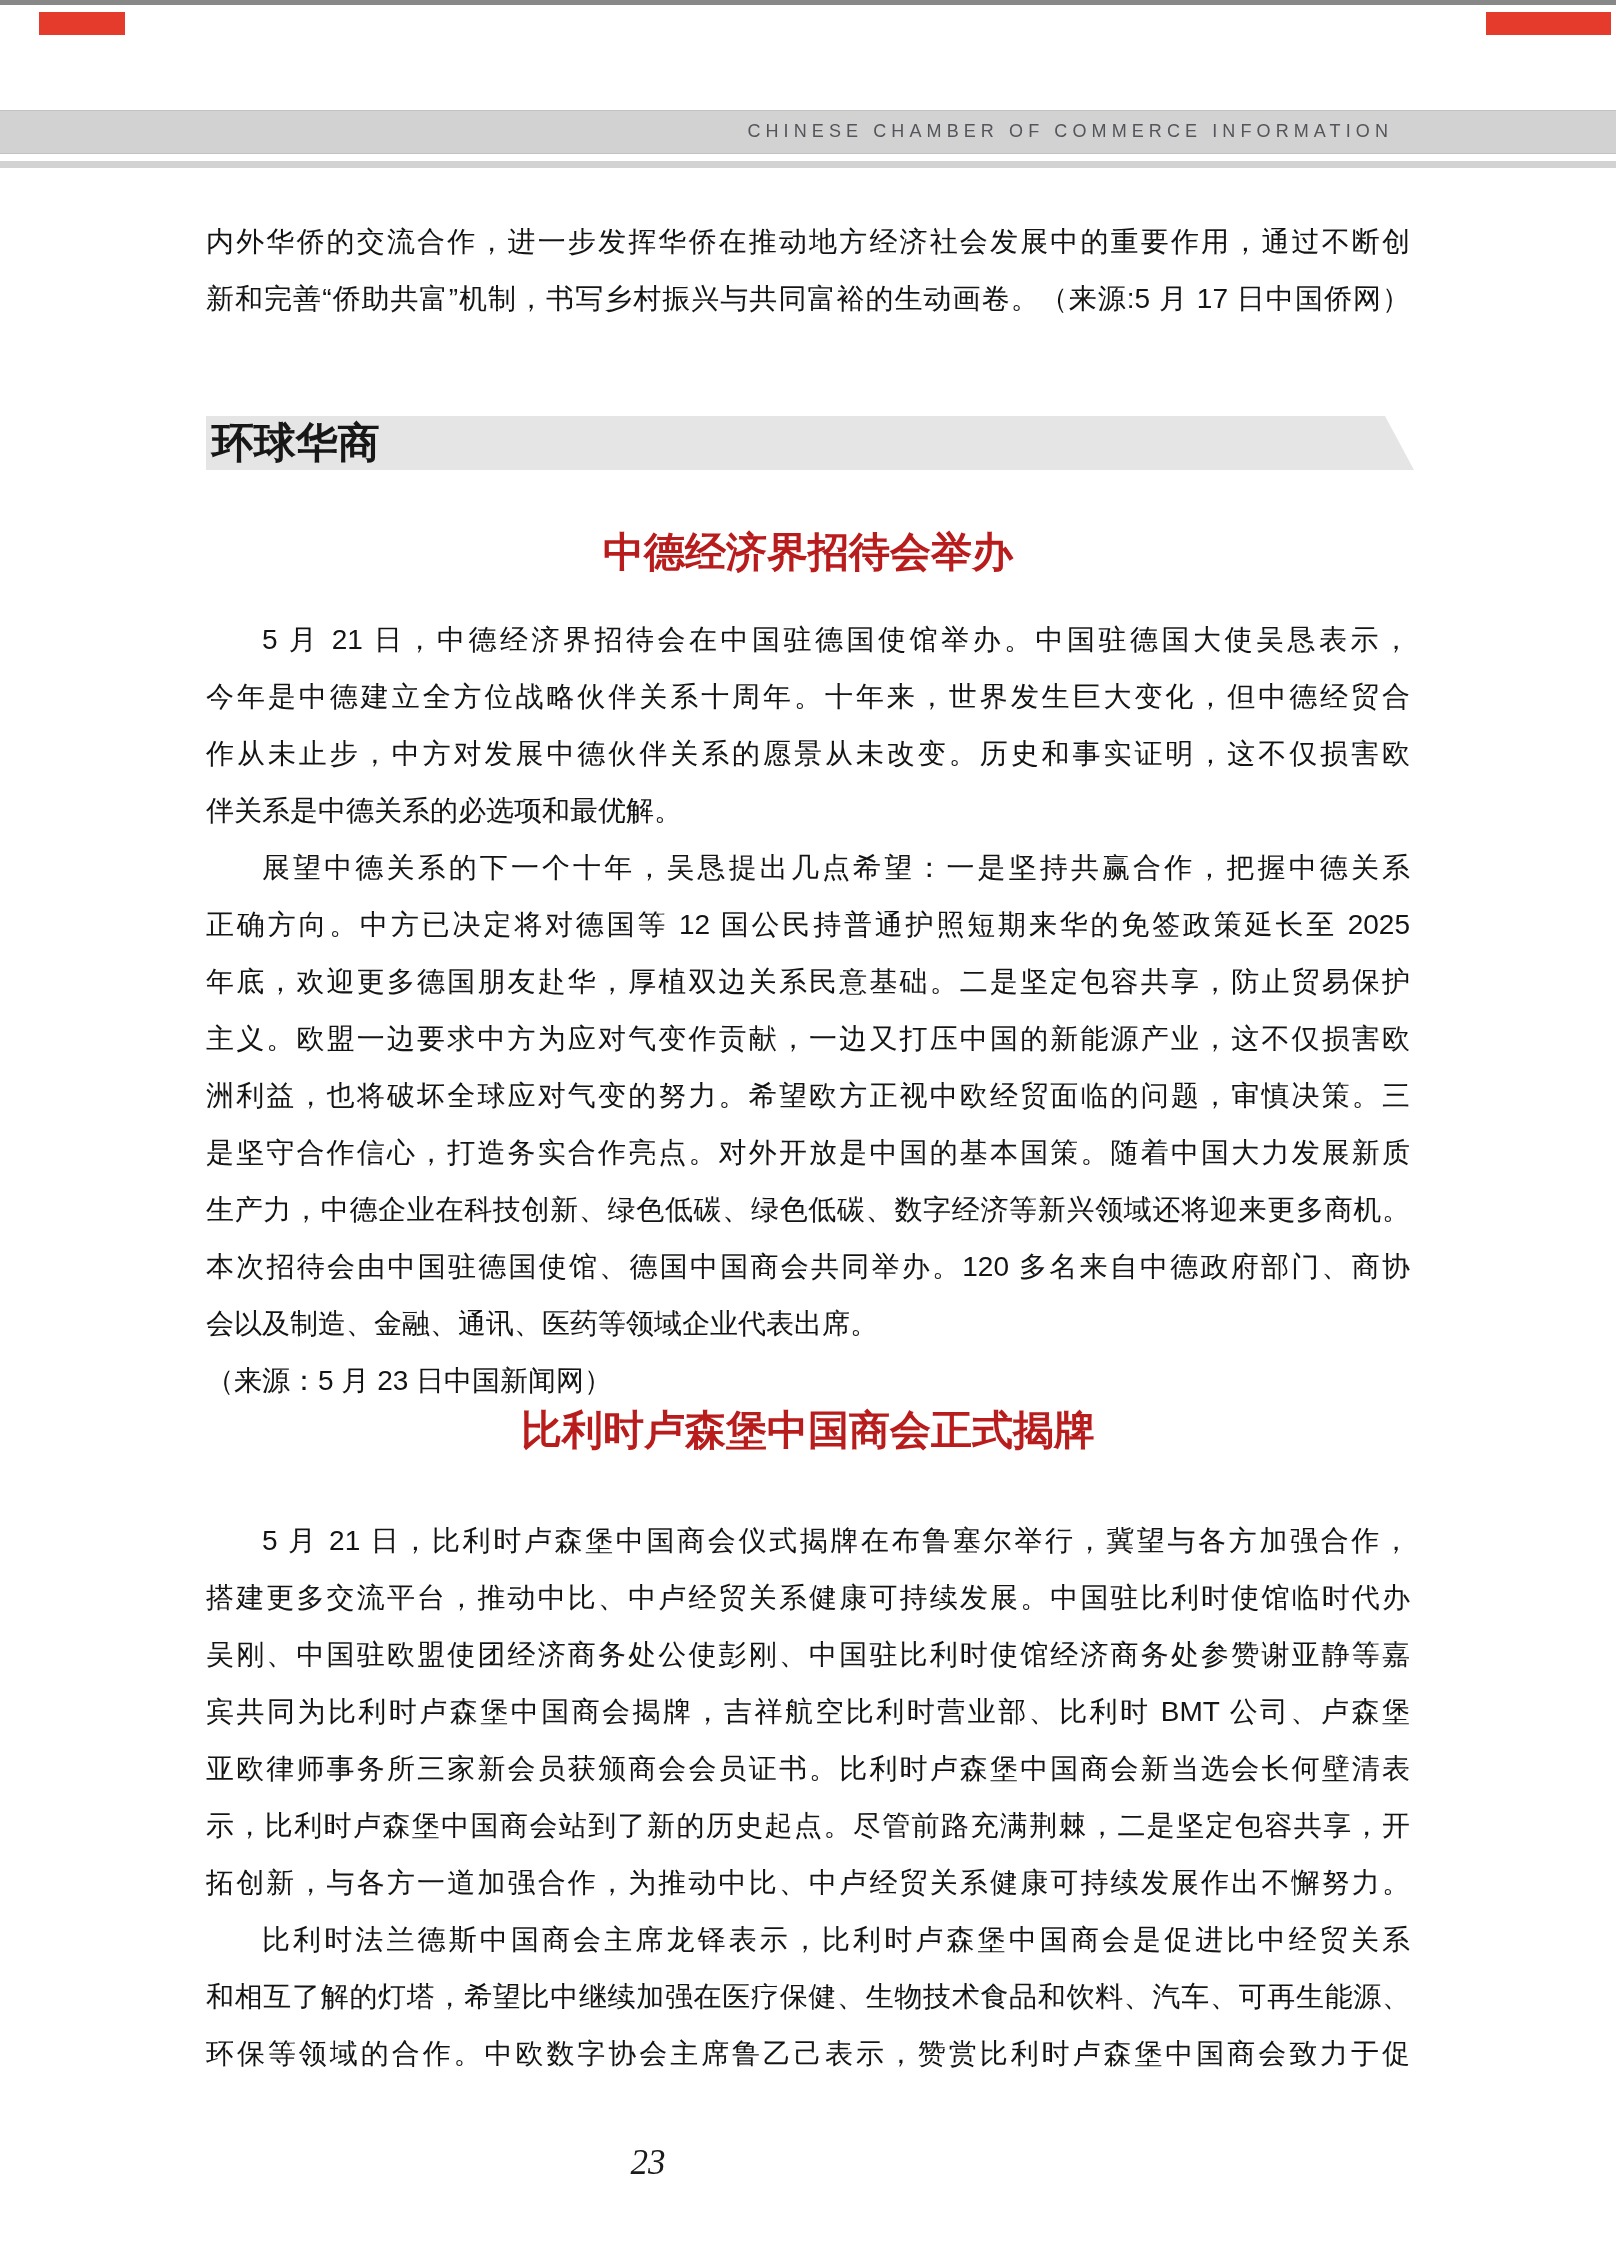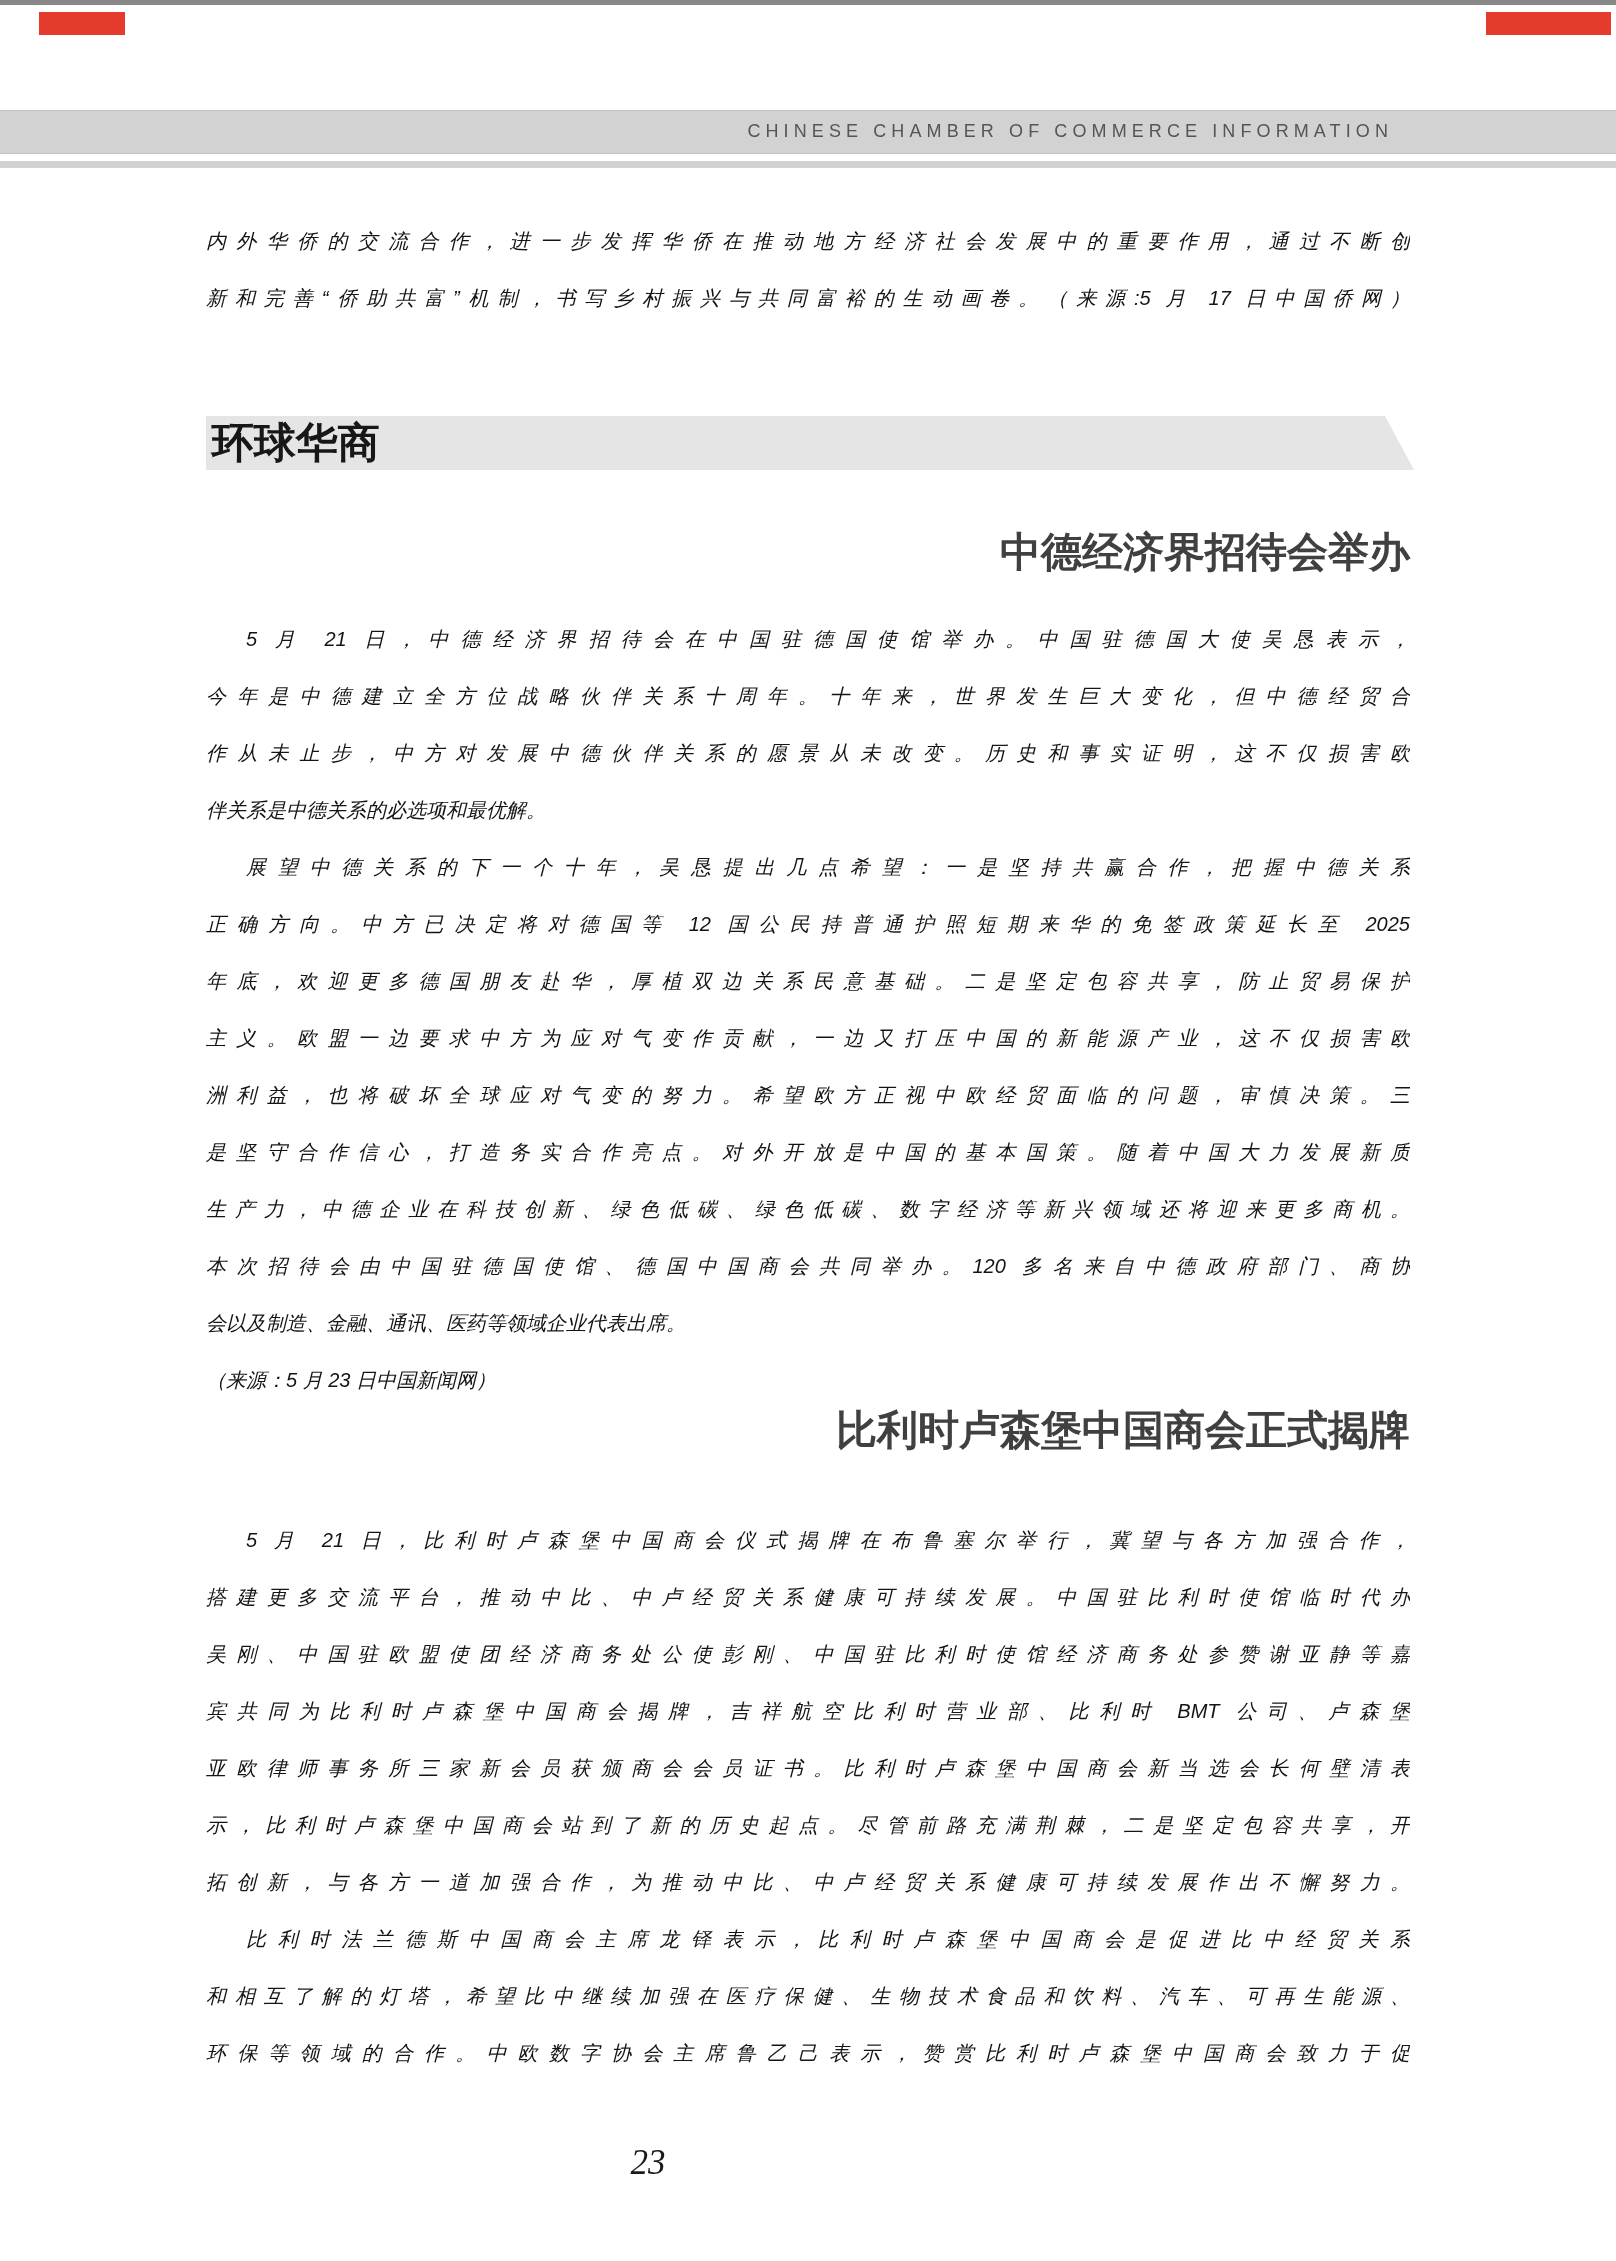--- a/index.html
+++ b/index.html
@@ -23,44 +23,43 @@
   .header-title {
     position:absolute; right:223px; top:0; height:41px; line-height:41px;
     font-size:18px; letter-spacing:5.1px; color:#54555a; white-space:nowrap;
   }
   .header-rule {
     position:absolute; left:0; top:156px; width:1616px; height:6.6px; background:#d2d2d2;
   }
 
   
   .ln {
-    height:57px; line-height:57px; font-size:20px; white-space:nowrap;
+    height:57px; line-height:57px; font-size:28px; white-space:nowrap;
     color:#141414;
-    font-style:italic;
   }
   .ln.fill { text-align:justify; text-align-last:justify; white-space:normal; overflow:hidden; }
   .ln.end  { text-align:left; white-space:normal; overflow:hidden; }
   .ln.indent { text-indent:2em; }
   .ln.split { display:flex; justify-content:space-between; white-space:nowrap;flex-direction:column; }
 
   .intro { position:absolute; left:206px; top:208px; width:1204px; }
 
   .section-banner {
     position:absolute; left:206px; top:411px; width:1208px; height:54px;
     background:#e5e5e5;
     clip-path:polygon(0 0, calc(100% - 29px) 0, 100% 100%, 0 100%);
   }
   .section-title {
     font-family:"Liberation Serif", serif; font-weight:bold;
     font-size:42px; line-height:54px; padding-left:5.8px; color:#171717;
   }
 
   .article-title {
-    position:absolute; left:206px; width:1204px; text-align:right;
-    font-weight:bold; font-size:41px; line-height:44px; color:#404040;
+    position:absolute; left:206px; width:1204px; text-align:center;
+    font-weight:bold; font-size:41px; line-height:44px; color:#b91c1c;
     white-space:nowrap;
   }
   .article-title.t1 { top:525px; }
   .article-title.t2 { top:1403px; }
 
   .article-body { position:absolute; left:206px; width:1204px; }
   .article-body.a1 { top:606px; }
   .article-body.a2 { top:1507px; }
 
   .source-text { color:#141414; }

